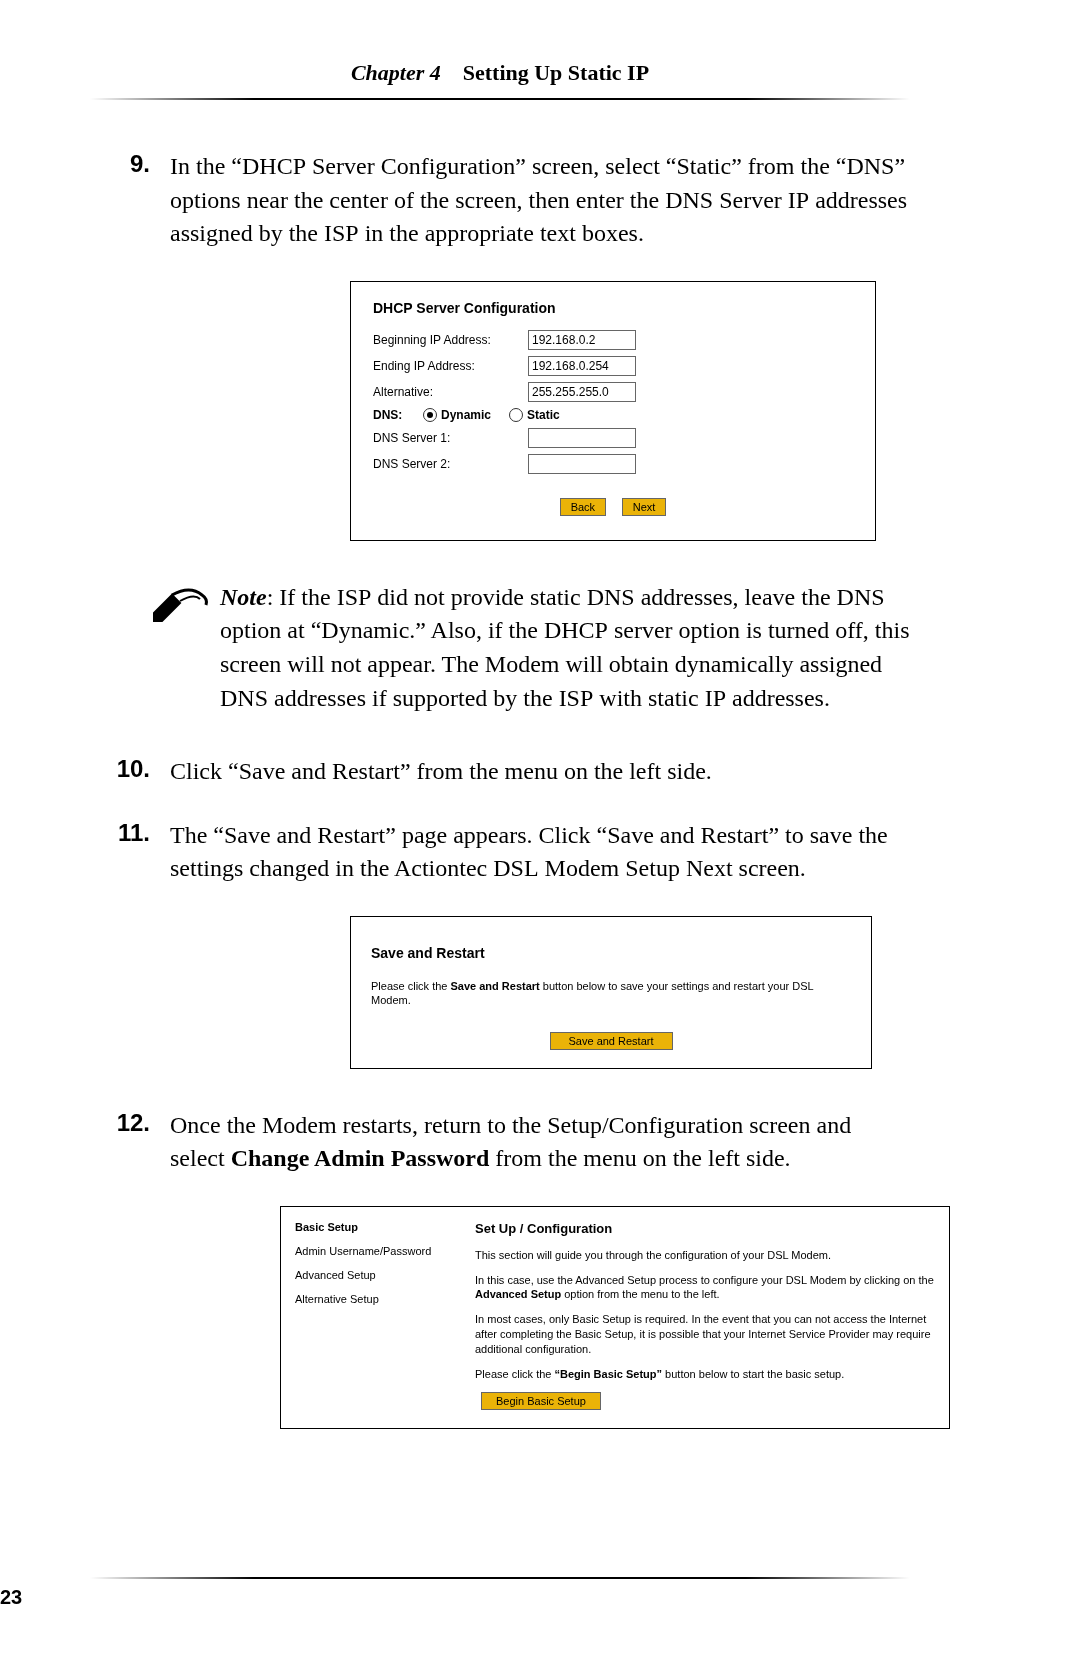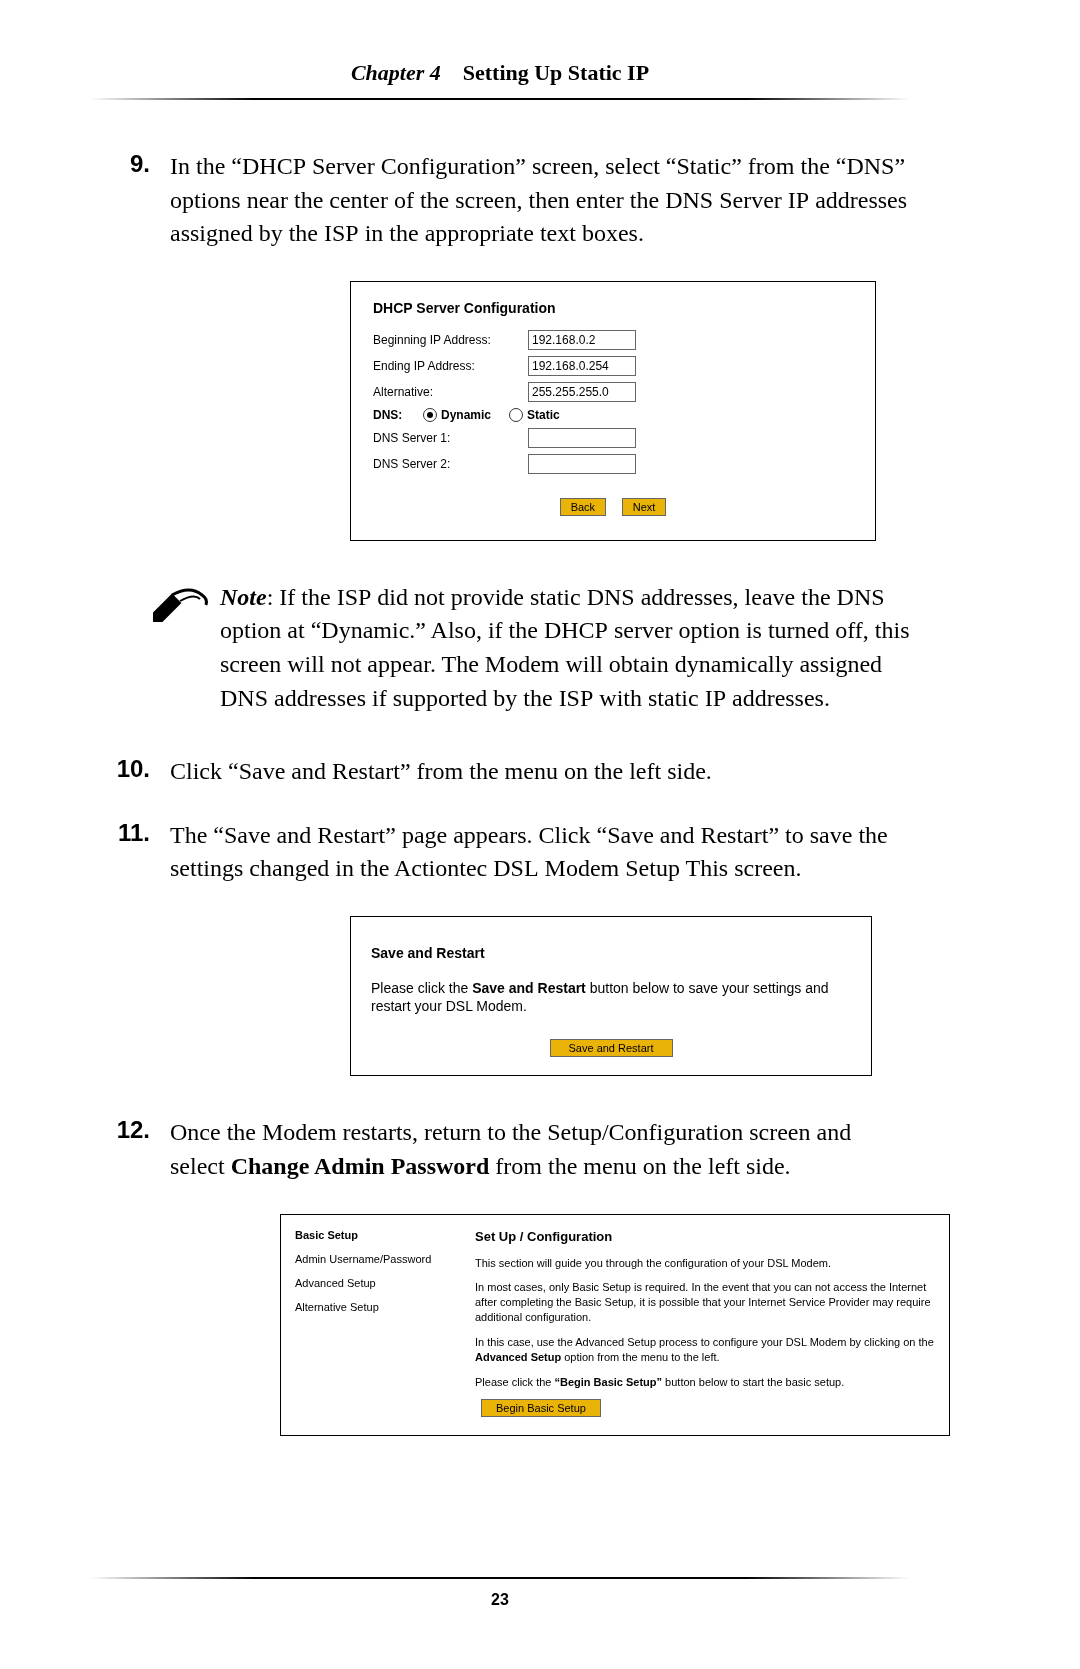--- a/index.html
+++ b/index.html
@@ -35,23 +35,23 @@
     background: linear-gradient(to right, rgba(0,0,0,0) 0%, #000 20%, #000 80%, rgba(0,0,0,0) 100%);
     position: absolute;
     bottom: 90px;
     left: 90px;
     right: 90px;
   }
   .page-number {
     position: absolute;
     bottom: 60px;
     left: 0; right: 0;
-    text-align: center;
+    text-align: left;
     font-weight: bold;
-    font-size: 16px;
+    font-size: 20px;
     font-family: Arial, Helvetica, sans-serif;
   }
 
   .step {
     display: flex;
     margin-bottom: 30px;
   }
   .step-num {
     width: 60px;
     flex: 0 0 60px;
@@ -86,21 +86,21 @@
 
   .note-block {
     display:flex;
     margin: 0 0 40px 60px;
   }
   .note-icon { width:70px; flex:0 0 70px; padding-top:2px;}
   .note-body { flex:1; font-size:24px; line-height:1.4; }
 
   .fig-save { width: 480px; padding: 28px 20px 18px 20px; font-family: Verdana, Arial, sans-serif; font-size: 12px; }
   .fig-save .title { font-weight:bold; font-size:14px; margin-bottom: 18px;}
-  .fig-save .para { font-size:14px; margin-bottom: 24px; line-height:1.3;}
+  .fig-save .para { font-size:11px; margin-bottom: 24px; line-height:1.3;}
 
   .fig-config { width: 640px; padding: 14px 14px 18px 14px; font-family: Verdana, Arial, sans-serif; font-size: 12px; display:flex;}
   .fig-config .menu { width: 180px; flex:0 0 180px; font-size:11px;}
   .fig-config .menu-item { margin-bottom: 12px; }
   .fig-config .content { flex:1; font-size:11px;}
   .fig-config .content-title { font-weight:bold; font-size:13px; margin-bottom:12px;}
   .fig-config .content p { margin:0 0 10px 0; line-height:1.35;}
 </style>
 </head>
 <body>
@@ -178,21 +178,21 @@
   </div>
 
   <div class="step">
     <div class="step-num">10.</div>
     <div class="step-body">Click “Save and Restart” from the menu on the left side.</div>
   </div>
 
   <div class="step">
     <div class="step-num">11.</div>
     <div class="step-body">
-      <span>The “Save and Restart” page appears. Click “Save and Restart” to save the settings changed in the Actiontec </span><span class="smallcaps">DSL</span><span> Modem Setup This screen.</span>
+      <span>The “Save and Restart” page appears. Click “Save and Restart” to save the settings changed in the Actiontec </span><span class="smallcaps">DSL</span><span> Modem Setup Next screen.</span>
     </div>
   </div>
 
   <div class="figure fig-save" style="margin-left:260px;margin-top:24px;">
     <div class="title">Save and Restart</div>
     <div class="para">
       <span>Please click the </span><b>Save and Restart</b><span> button below to save your settings and restart your DSL Modem.</span>
     </div>
     <div style="text-align:center;">
       <span class="fig-button" style="padding:2px 18px;">Save and Restart</span>
@@ -209,24 +209,24 @@
   <div class="figure fig-config" style="margin-left:190px;">
     <div class="menu">
       <div class="menu-item" style="font-weight:bold;">Basic Setup</div>
       <div class="menu-item">Admin Username/Password</div>
       <div class="menu-item">Advanced Setup</div>
       <div class="menu-item">Alternative Setup</div>
     </div>
     <div class="content">
       <div class="content-title">Set Up / Configuration</div>
       <p>This section will guide you through the configuration of your DSL Modem.</p>
-      <p>In most cases, only Basic Setup is required. In the event that you can not access the Internet after completing the Basic Setup, it is possible that your Internet Service Provider may require additional configuration.</p>
       <p>
         <span>In this case, use the Advanced Setup process to configure your DSL Modem by clicking on the </span><b>Advanced Setup</b><span> option from the menu to the left.</span>
       </p>
+      <p>In most cases, only Basic Setup is required. In the event that you can not access the Internet after completing the Basic Setup, it is possible that your Internet Service Provider may require additional configuration.</p>
       <p>
         <span>Please click the </span><b>“Begin Basic Setup”</b><span> button below to start the basic setup.</span>
       </p>
       <div style="text-align:left;">
         <span class="fig-button" style="padding:2px 14px;">Begin Basic Setup</span>
       </div>
     </div>
   </div>
 
   <div class="hr-bottom"></div>

